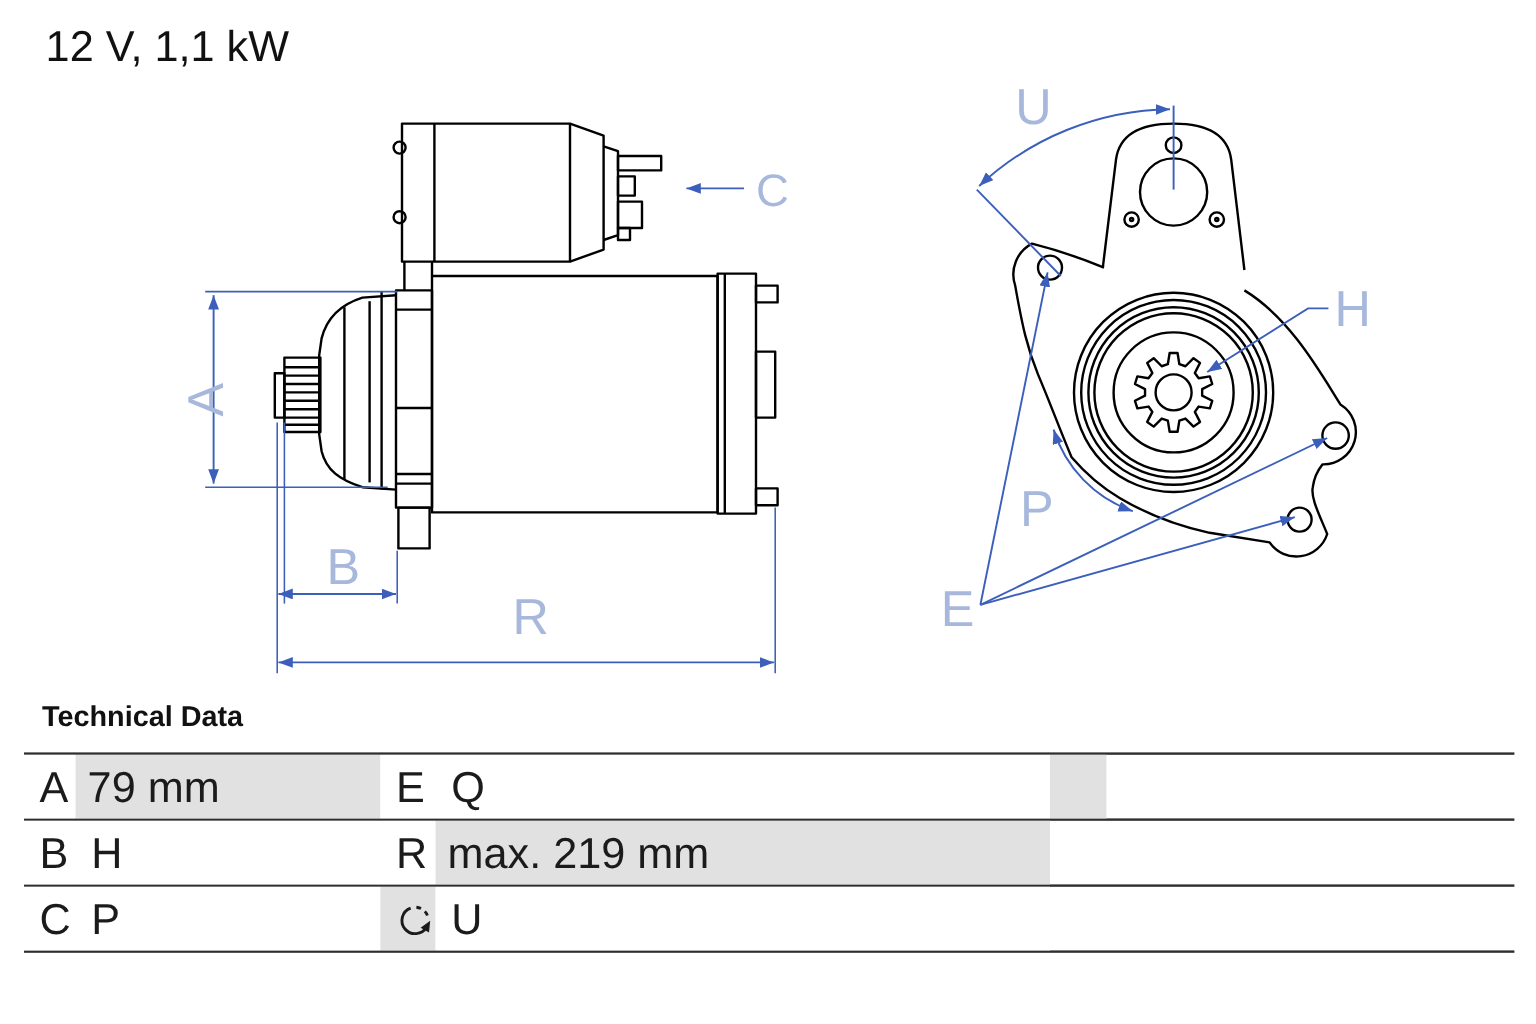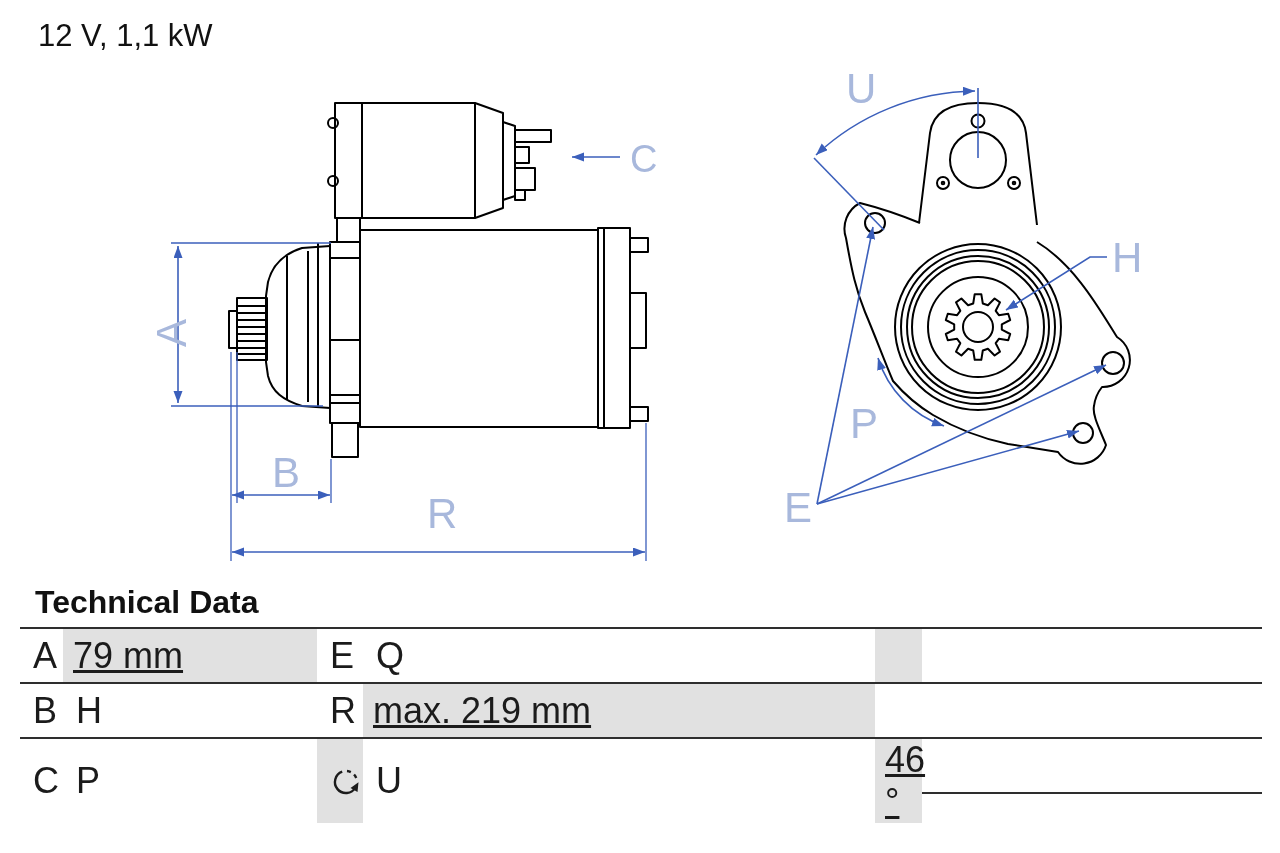--- a/index.html
+++ b/index.html
@@ -1,26 +1,26 @@
 <!DOCTYPE html>
 <html><head>
 <meta charset="utf-8">
 <style>
   html,body{margin:0;padding:0;}
   body{width:1280px;height:853px;background:#fff;position:relative;overflow:hidden;
        font-family:"Liberation Sans",sans-serif;color:#1b1b1b;}
-  .title{position:absolute;left:38px;top:18px;font-size:31px;color:#111;}
+  .title{position:absolute;left:38px;top:18px;font-size:36px;color:#111;}
   svg.drawing{position:absolute;left:0;top:0;}
-  .section-title{position:absolute;left:35px;top:584px;font-size:32px;font-weight:700;color:#111;}
+  .section-title{position:absolute;left:35px;top:584px;font-size:24px;font-weight:700;color:#111;}
   .table{position:absolute;left:20px;top:627px;width:1242px;border-top:2px solid #2e2e2e;}
   .tr{display:grid;grid-template-columns:43px 254px 46px 512px 47px 340px;height:53px;
       border-bottom:2px solid #2e2e2e;}
   .td{display:flex;align-items:center;font-size:36px;}
   .k{padding-left:13px;background:#fff;}
-  .v{padding-left:10px;background:#e1e1e1;text-decoration:underline;}
+  .v{padding-left:10px;background:#e1e1e1;}
   .lbl{font-family:"Liberation Sans",sans-serif;fill:#a8b8dc;font-size:42px;}
   .lbl.c{font-size:38px;}
   .blk{stroke:#000;fill:none;stroke-width:2;stroke-linejoin:round;}
   .dim{stroke:#3b5fbb;fill:none;stroke-width:1.6;}
   .ext{stroke:#3b5fbb;fill:none;stroke-width:1.3;}
   .roticon{margin-left:4px;}
 </style>
 </head>
 <body>
 
@@ -188,15 +188,14 @@
     <div class="td k">C</div>
     <div class="td k">P</div>
     <div class="td v">
       <svg class="roticon" width="36" height="34" viewBox="0 0 32 32">
         <path d="M11.2,6.7 A11,11 0 1 0 24.5,22.5" fill="none" stroke="#1b1b1b" stroke-width="2.4"></path>
         <path d="M16,6 A11,11 0 0 1 25.6,14.2" fill="none" stroke="#1b1b1b" stroke-width="2.4" stroke-dasharray="4 4"></path>
         <path d="M27.5,17.3 L26.5,27.1 L19.5,23.1 Z" fill="#1b1b1b" stroke="none"></path>
       </svg>
     </div>
     <div class="td k">U</div>
-    <div class="td v">46 °</div>
   </div>
 </div>
 
 </body></html>

